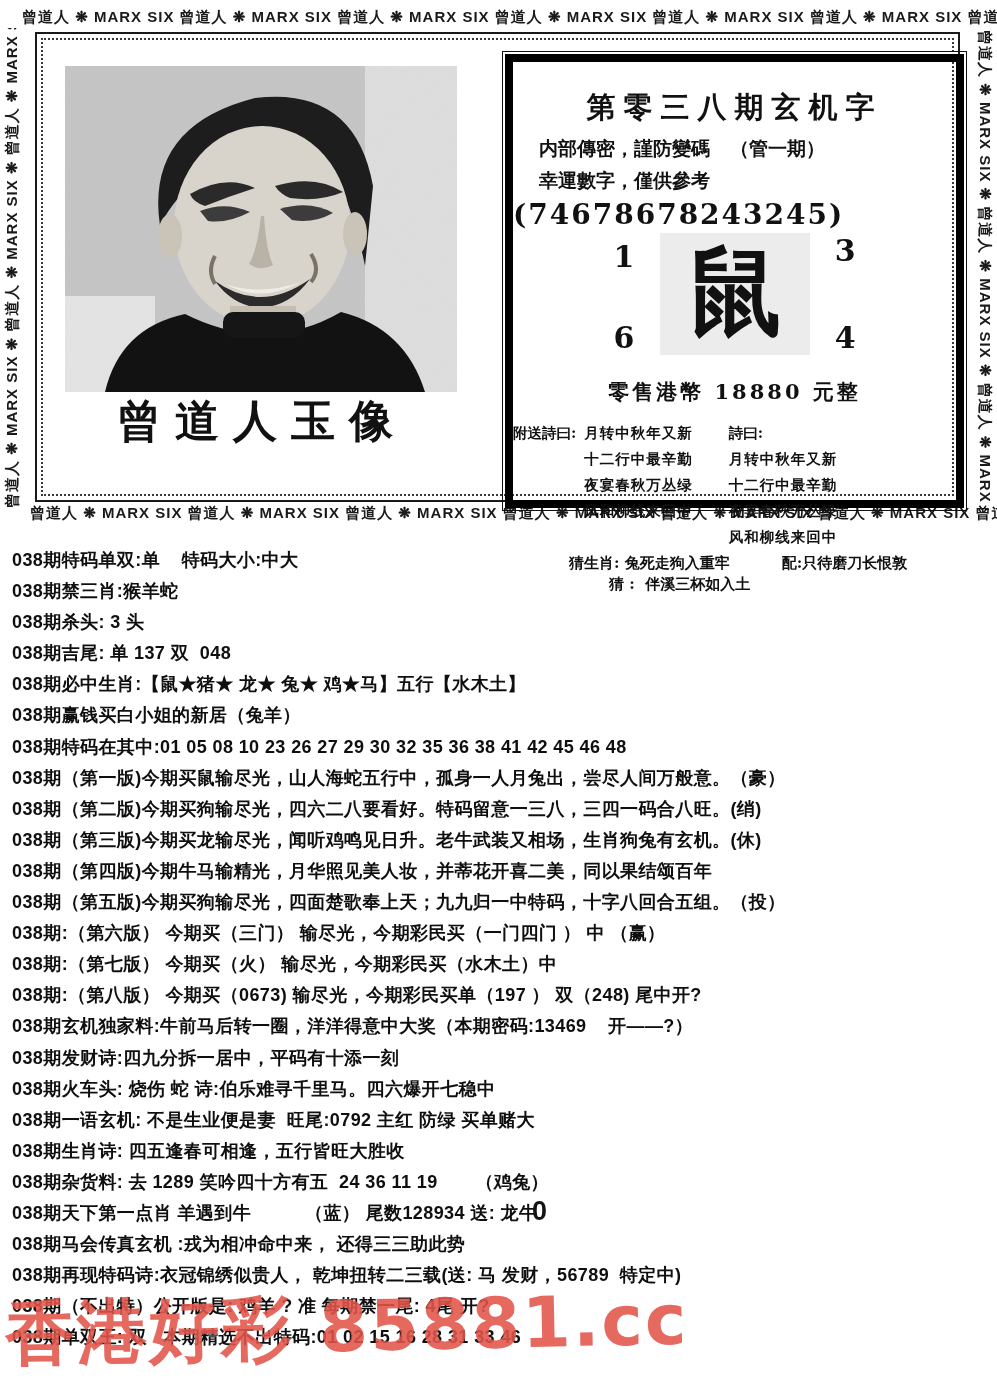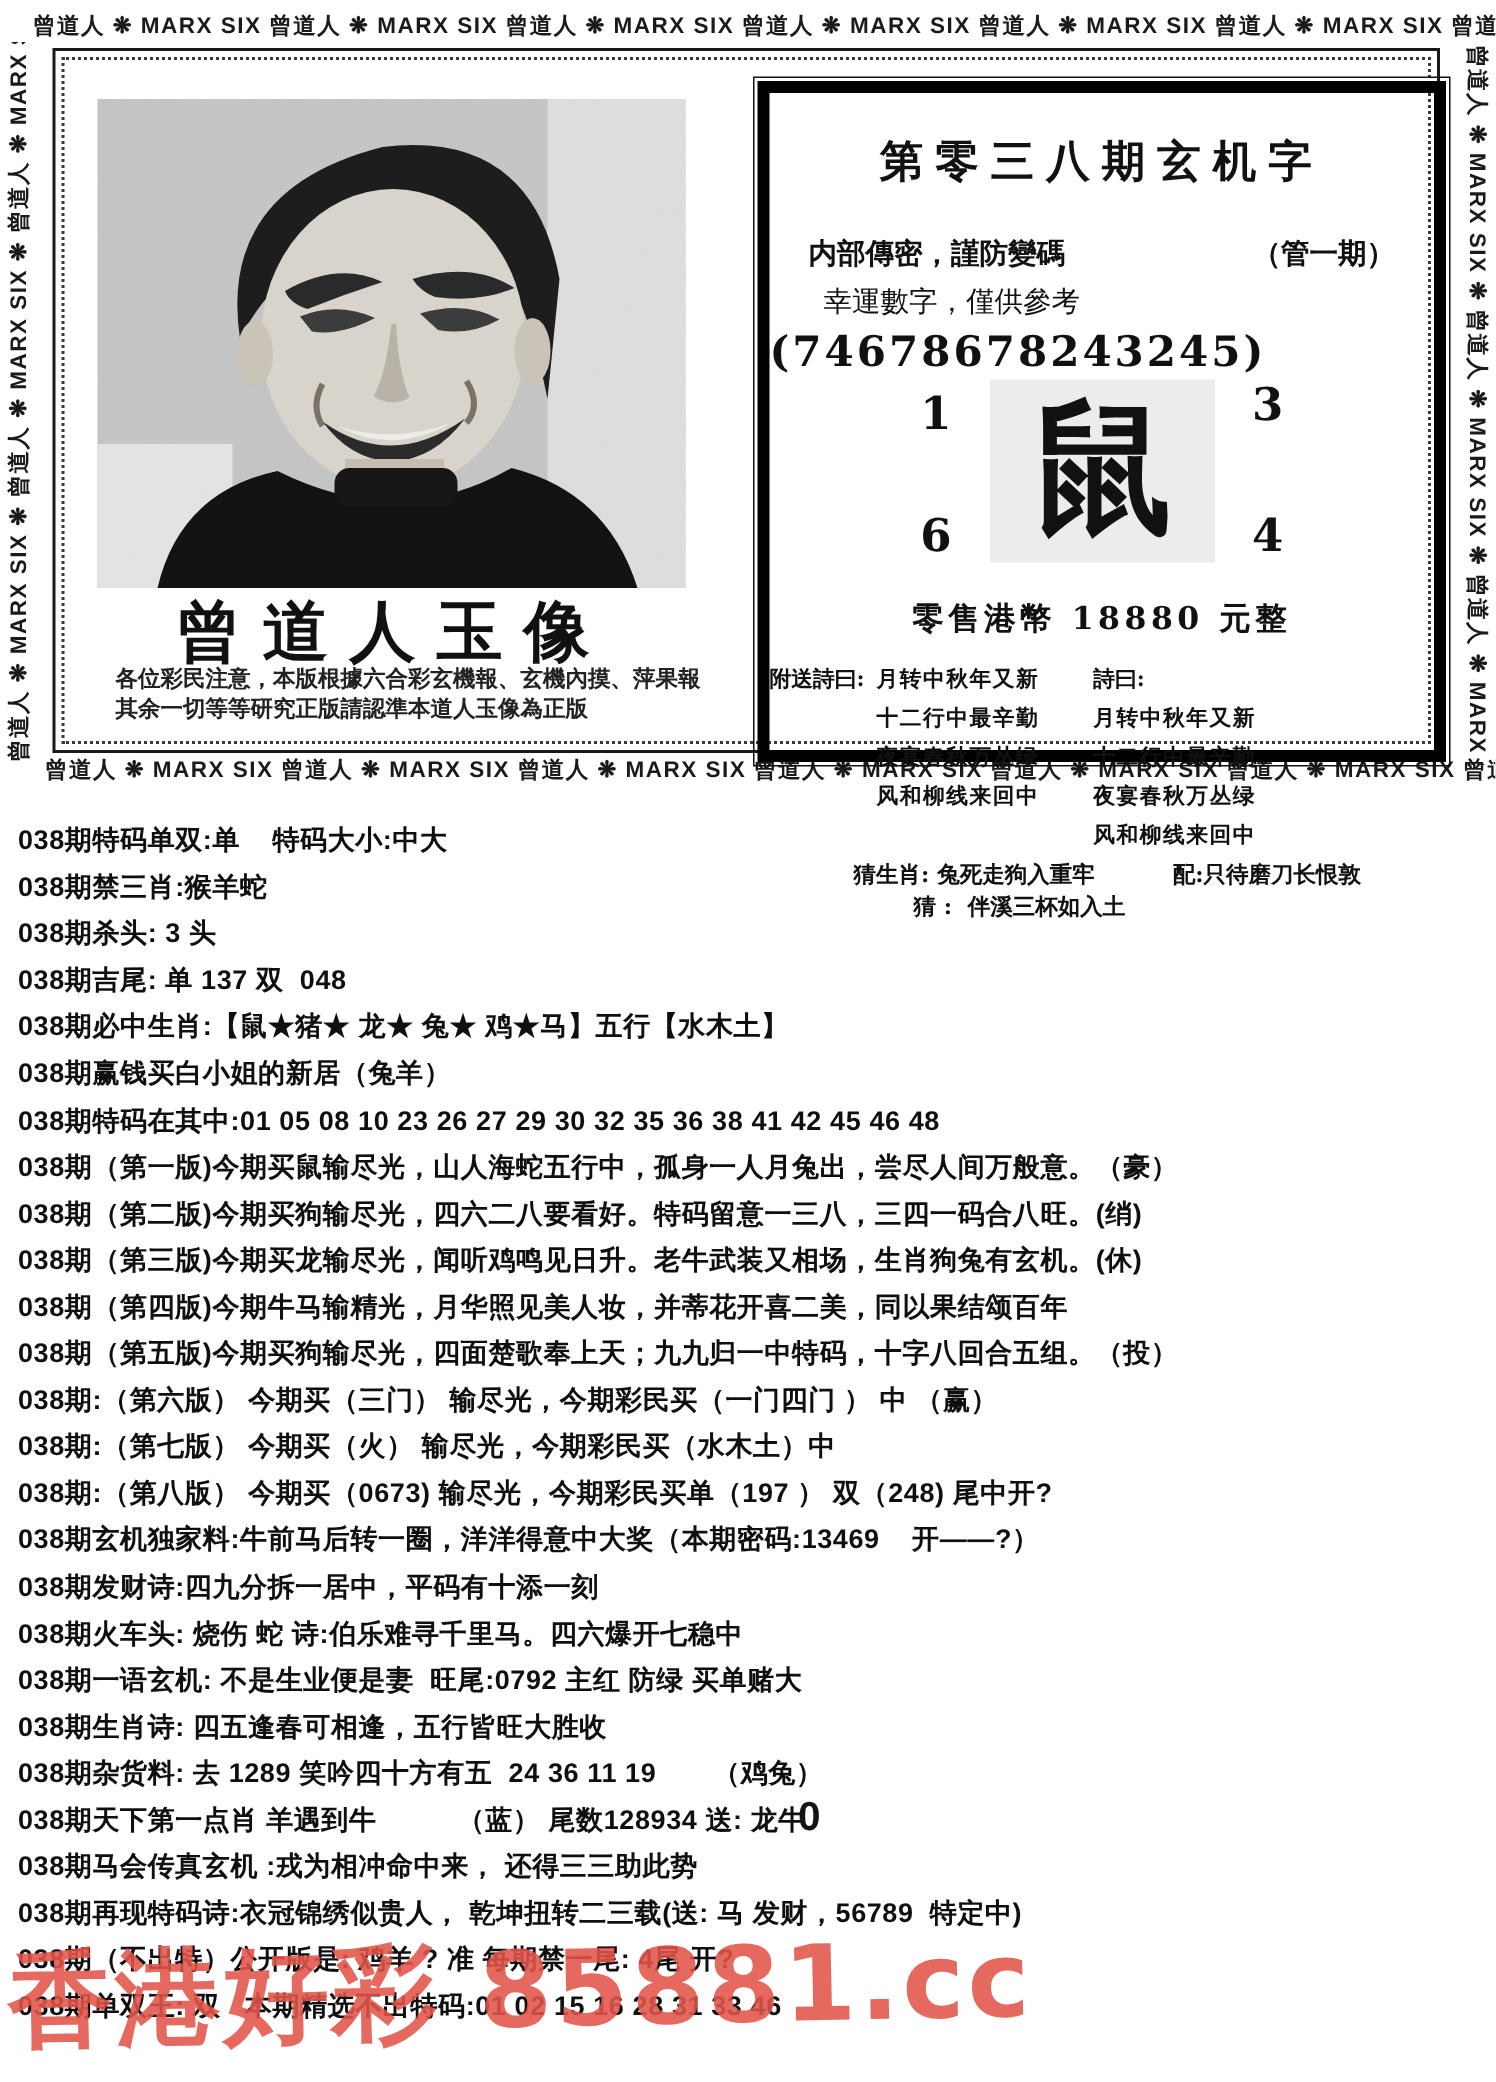--- a/index.html
+++ b/index.html
@@ -30,23 +30,23 @@
                  font-size:44px;letter-spacing:14px;color:#111;}
   .photo-note{position:absolute;left:40px;top:408px;width:430px;
               font-family:"DejaVu Serif","Liberation Serif",serif;
               font-size:15px;font-weight:700;line-height:20px;color:#222;}
 
   
   .mystery{position:absolute;left:468px;top:20px;width:443px;height:438px;
            border:8px solid #000000;outline:1px solid #111;outline-offset:2px;
            font-family:"DejaVu Serif","Liberation Serif",serif;color:#111;}
   .m-title{margin-top:26px;text-align:center;font-size:29px;font-weight:700;letter-spacing:8px;}
-  .m-row{display:flex;justify-content:space-between;padding:0 26px;margin-top:28px;
-         font-size:19px;font-weight:700;}
-  .m-row2{padding:0 36px;margin-top:6px;font-size:19px;font-weight:400;}
+  .m-row{display:flex;justify-content:flex-start;padding:0 26px;margin-top:8px;
+         font-size:19px;font-weight:700;gap:20px;}
+  .m-row2{padding:0 26px;margin-top:6px;font-size:19px;font-weight:700;}
   .m-lucky{margin-top:4px;font-size:28px;font-weight:700;letter-spacing:2px;}
   .zodiac{position:relative;margin:8px auto 0;width:250px;height:116px;}
   .zchar{position:absolute;left:50px;top:-6px;width:150px;height:122px;background:#ececec;
          text-align:center;font-size:96px;line-height:118px;font-weight:700;}
   .zn{position:absolute;font-size:30px;font-weight:700;}
   .zn.tl{left:4px;top:0px;}  .zn.tr{right:4px;top:-6px;}
   .zn.bl{left:4px;bottom:0px;} .zn.br{right:4px;bottom:0px;}
   .m-price{text-align:center;margin-top:23px;font-size:21px;font-weight:700;letter-spacing:3px;}
   .poems{display:flex;margin-top:14px;font-size:14.5px;font-weight:700;}
   .poem-col{display:flex;}
@@ -118,24 +118,20 @@
         <ellipse cx="105" cy="170" rx="12" ry="22" fill="#c9c3b8"></ellipse>
         <ellipse cx="290" cy="168" rx="12" ry="22" fill="#c9c3b8"></ellipse>
 
         <rect x="165" y="240" width="66" height="40" fill="#c4bdb0"></rect>
 
         <path d="M40 326 Q55 262 120 248 Q160 268 198 268 Q238 268 276 246 Q340 262 360 326 Z" fill="#121212"></path>
         <rect x="158" y="246" width="82" height="26" rx="10" fill="#161616"></rect>
       </svg>
     </div>
     <div class="photo-caption">曾道人玉像</div>
-    <div class="photo-note">
-      <div>各位彩民注意，本版根據六合彩玄機報、玄機內摸、萍果報</div>
-      <div>其余一切等等研究正版請認準本道人玉像為正版</div>
-    </div>
 
     <div class="mystery">
       <div class="m-title">第零三八期玄机字</div>
       <div class="m-row">
         <span>内部傳密，謹防變碼</span>
         <span>（管一期）</span>
       </div>
       <div class="m-row2">幸運數字，僅供參考</div>
       <div class="m-lucky">(74678678243245)</div>
 

